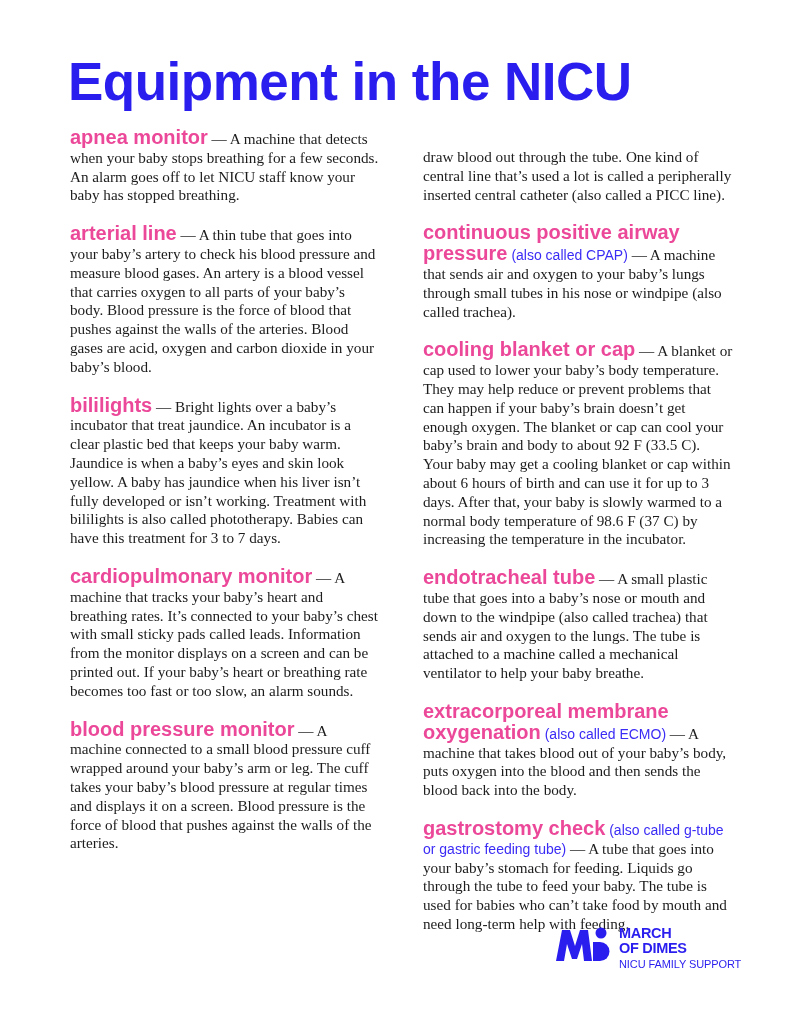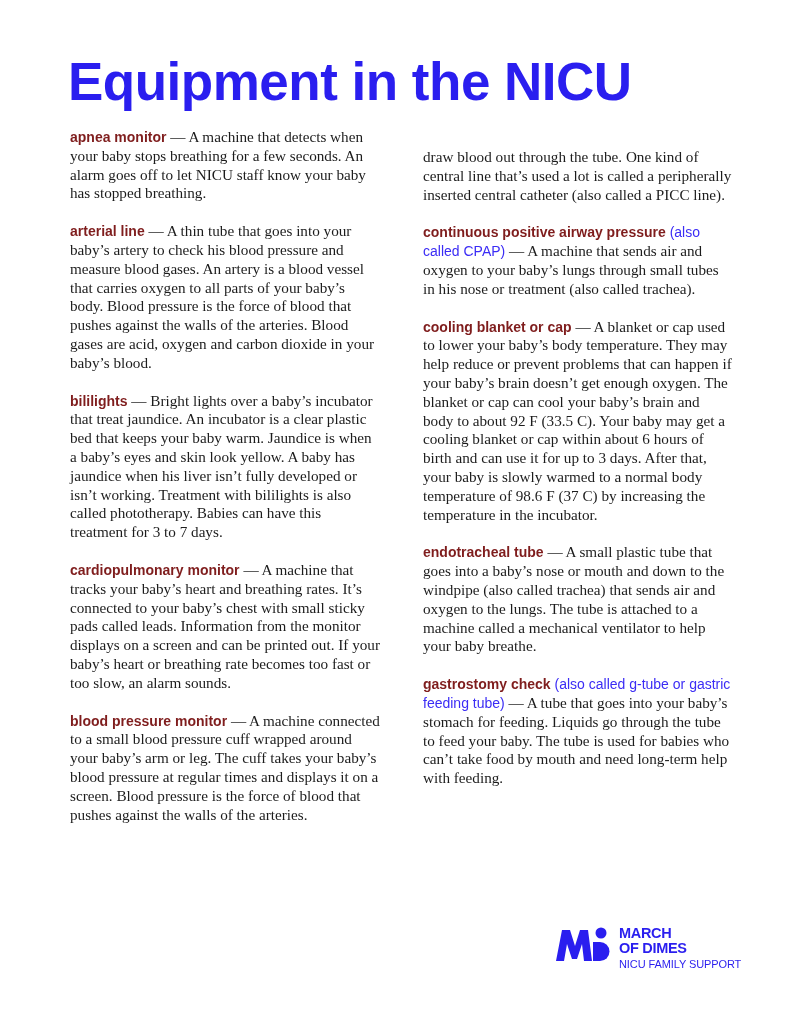--- a/index.html
+++ b/index.html
@@ -10,22 +10,22 @@
     font-size: 53px; letter-spacing: -0.5px; color: #2a1eef; margin: 0; line-height: 60px;
   }
   .col { position: absolute; top: 128px; width: 310px; }
   .col-left { left: 70px; }
   .col-right { left: 423px; margin-top: 20px; }
   .entry {
     font-family: "Liberation Serif", serif; font-size: 15.2px; line-height: 18.8px;
     color: #1c1c1c; margin: 0 0 19px 0;
   }
   .term {
-    font-family: "Liberation Sans", sans-serif; font-weight: 700; font-size: 14px;
-    color: #7f1d1d;
+    font-family: "Liberation Sans", sans-serif; font-weight: 700; font-size: 20px;
+    color: #ec4899;
   }
   .alias {
     font-family: "Liberation Sans", sans-serif; font-weight: 400; font-size: 14px;
     color: #3b2cf5;
   }
   .logo { position: absolute; left: 556px; top: 926px; display: flex; align-items: flex-start; }
   .logo svg { display: block; }
   .logo-text { margin-left: 9px; font-family: "Liberation Sans", sans-serif; color: #2a1eef; }
   .logo-name { font-weight: 700; font-size: 14.5px; line-height: 15px; letter-spacing: -0.3px; }
   .logo-sub { font-size: 11px; line-height: 12px; margin-top: 2px; letter-spacing: -0.1px; }
@@ -51,27 +51,30 @@
   <p class="entry">
     <span class="term">blood pressure monitor</span><span> — A machine connected to a small blood pressure cuff wrapped around your baby’s arm or leg. The cuff takes your baby’s blood pressure at regular times and displays it on a screen. Blood pressure is the force of blood that pushes against the walls of the arteries.</span>
   </p>
 </div>
 
 <div class="col col-right">
   <p class="entry">
     <span>draw blood out through the tube. One kind of central line that’s used a lot is called a peripherally inserted central catheter (also called a PICC line).</span>
   </p>
   <p class="entry">
-    <span class="term">continuous positive airway pressure</span><span class="alias"> (also called CPAP)</span><span> — A machine that sends air and oxygen to your baby’s lungs through small tubes in his nose or treatment (also called trachea).</span>
+    <span class="term">continuous positive airway pressure</span><span class="alias"> (also called CPAP)</span><span> — A machine that sends air and oxygen to your baby’s lungs through small tubes in his nose or windpipe (also called trachea).</span>
   </p>
   <p class="entry">
     <span class="term">cooling blanket or cap</span><span> — A blanket or cap used to lower your baby’s body temperature. They may help reduce or prevent problems that can happen if your baby’s brain doesn’t get enough oxygen. The blanket or cap can cool your baby’s brain and body to about 92 F (33.5 C). Your baby may get a cooling blanket or cap within about 6 hours of birth and can use it for up to 3 days. After that, your baby is slowly warmed to a normal body temperature of 98.6 F (37 C) by increasing the temperature in the incubator.</span>
   </p>
   <p class="entry">
     <span class="term">endotracheal tube</span><span> — A small plastic tube that goes into a baby’s nose or mouth and down to the windpipe (also called trachea) that sends air and oxygen to the lungs. The tube is attached to a machine called a mechanical ventilator to help your baby breathe.</span>
+  </p>
+  <p class="entry">
+    <span class="term">extracorporeal membrane oxygenation</span><span class="alias"> (also called ECMO)</span><span> — A machine that takes blood out of your baby’s body, puts oxygen into the blood and then sends the blood back into the body.</span>
   </p>
   <p class="entry">
     <span class="term">gastrostomy check</span><span class="alias"> (also called g-tube or gastric feeding tube)</span><span> — A tube that goes into your baby’s stomach for feeding. Liquids go through the tube to feed your baby. The tube is used for babies who can’t take food by mouth and need long-term help with feeding.</span>
   </p>
 </div>
 
 <div class="logo">
   <span>
     <svg width="54" height="36" viewBox="0 0 54 36">
       <path d="M0 35 L6 4 L14 4 L19 20 L24 4 L32 4 L36 35 L28 35 L26 18 L21 33 L16 33 L11 18 L8 35 Z" fill="#2a1eef"></path>

